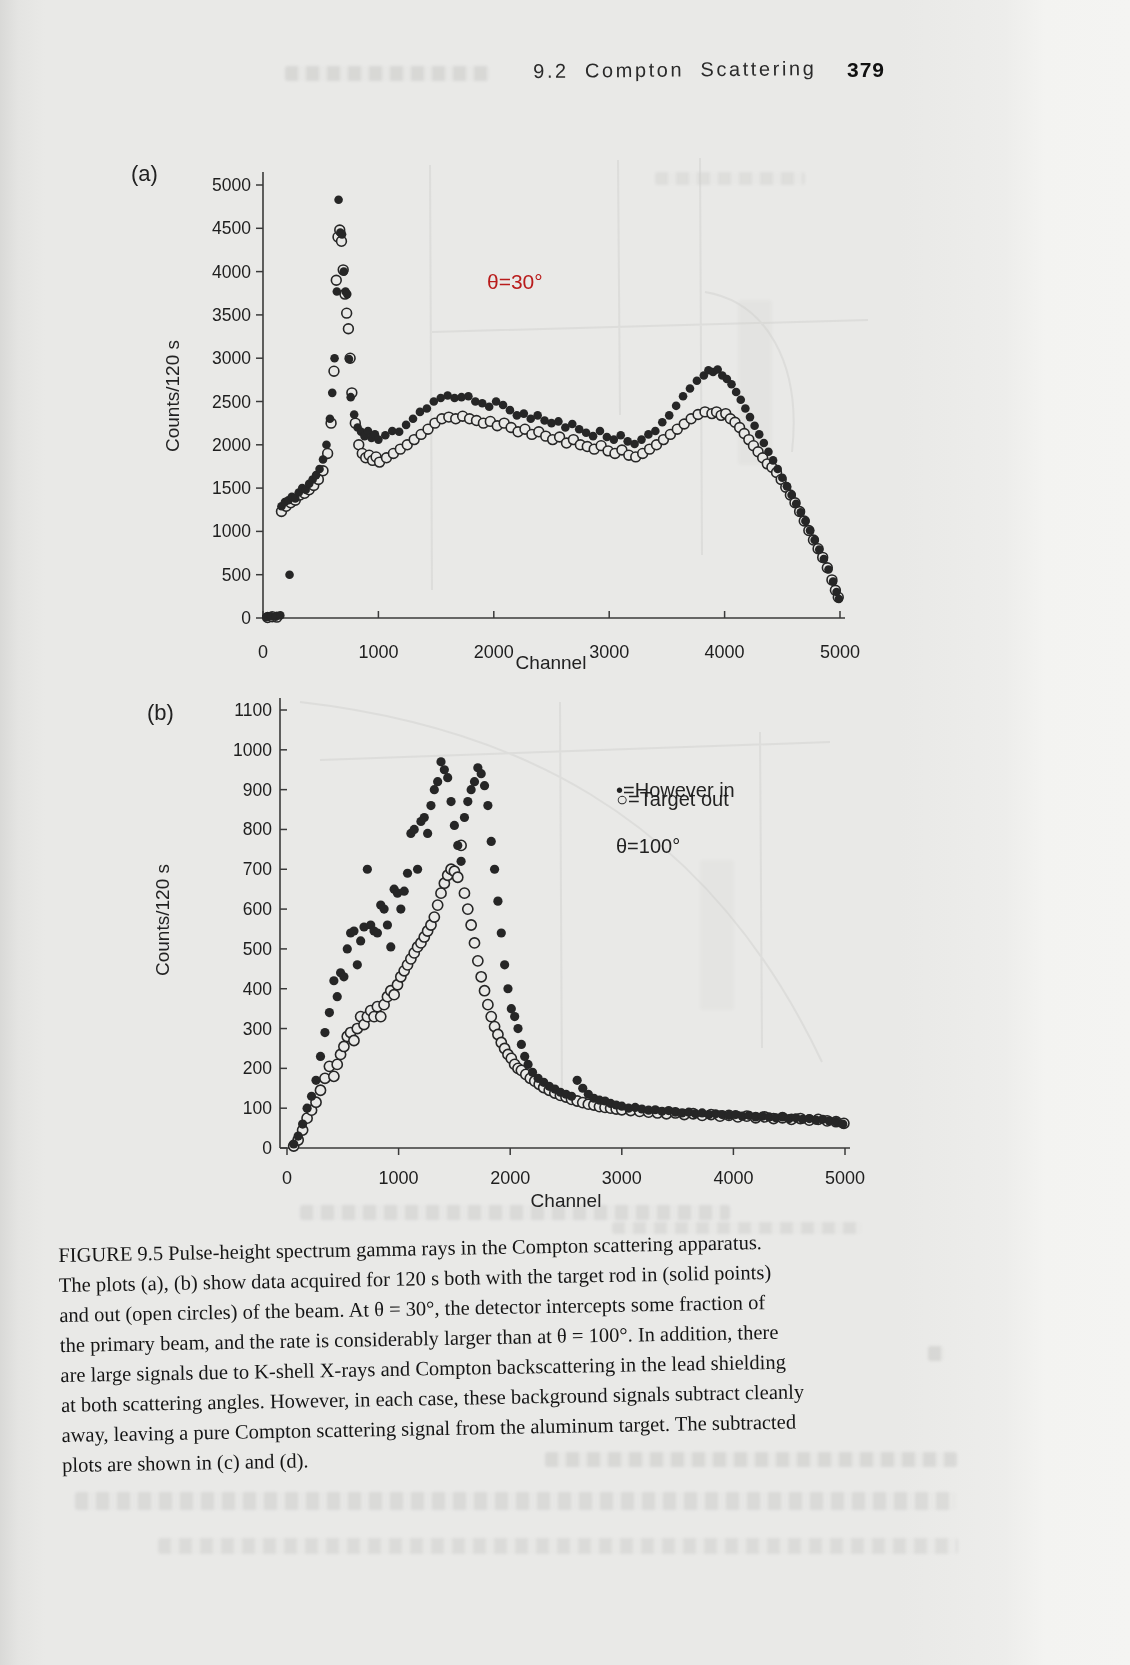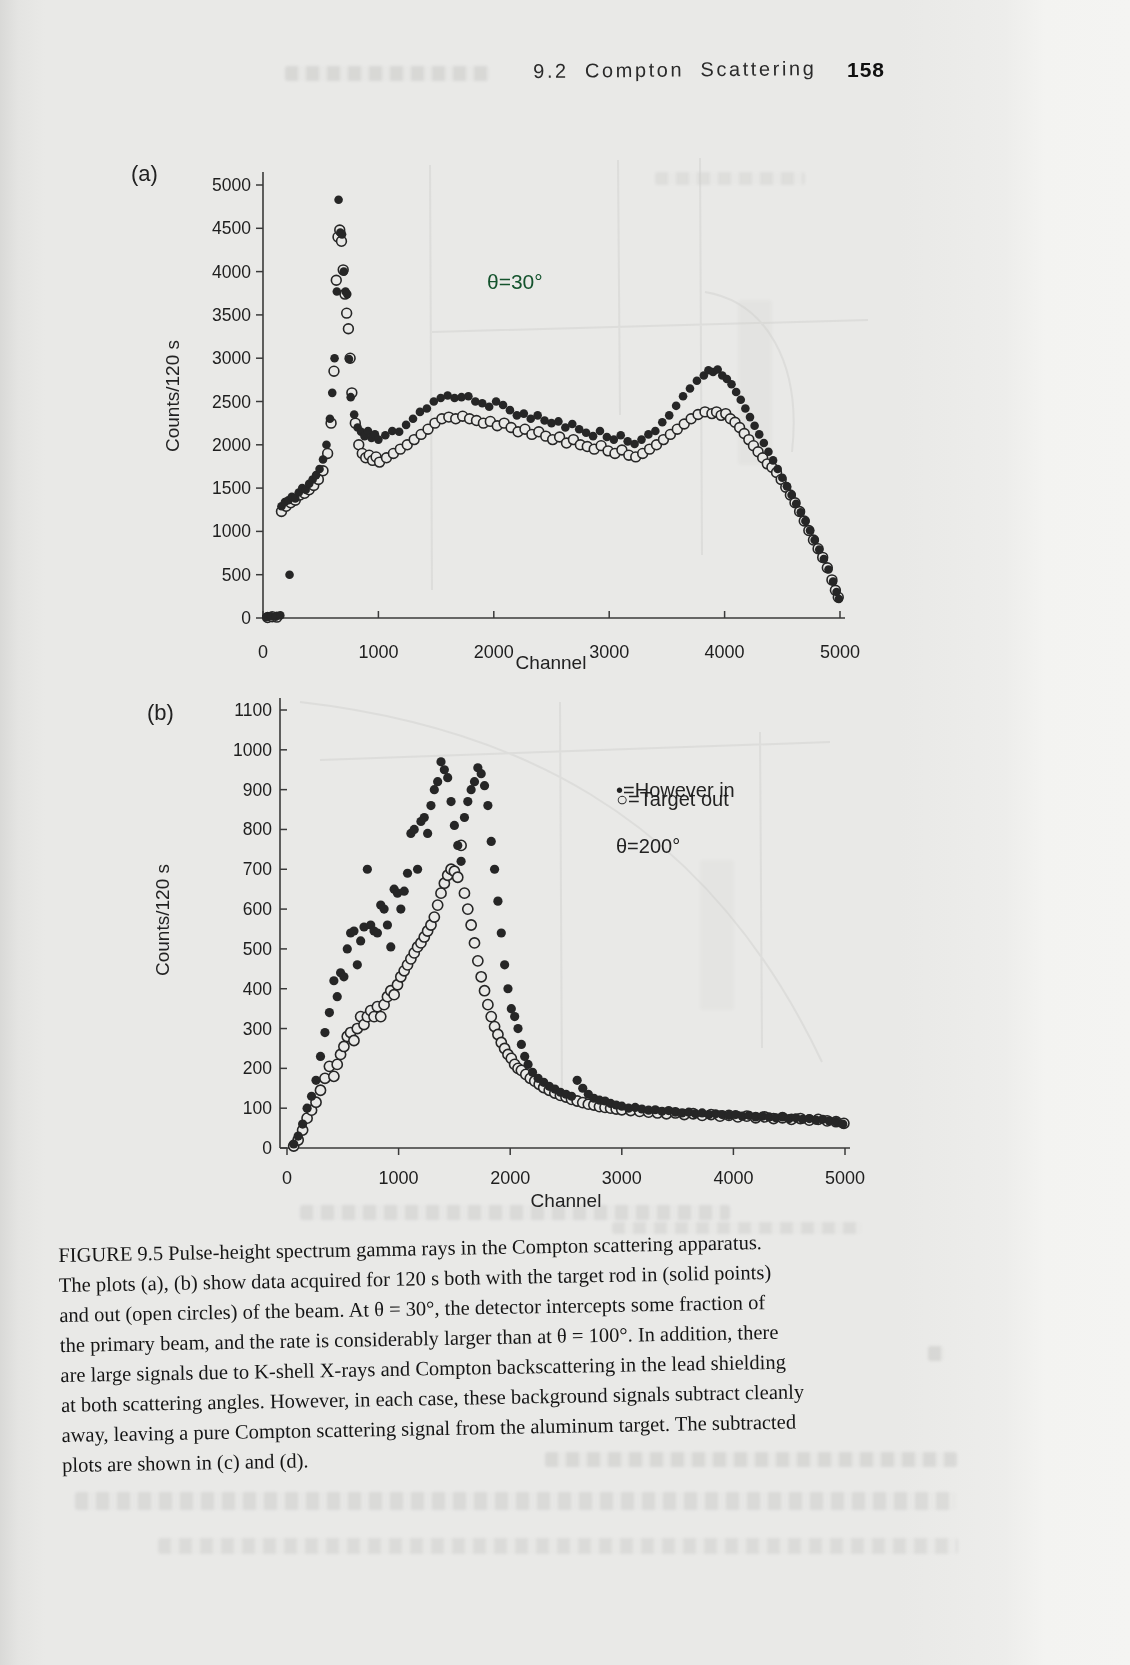--- a/index.html
+++ b/index.html
@@ -14,21 +14,21 @@
   }
   .abs{position:absolute;}
   .hdr{
     font-size:20px;letter-spacing:2.6px;word-spacing:8px;color:#2a2a2a;
     transform:rotate(-0.6deg);transform-origin:0 0;white-space:nowrap;
   }
   .pageno{font-size:21px;font-weight:bold;letter-spacing:1px;color:#111;}
   .panel-label{font-size:22px;color:#222;}
   .axis-title{font-size:19px;color:#222;text-align:center;white-space:nowrap;}
   .vtext{transform:rotate(-90deg);transform-origin:center center;}
-  .annot{font-size:21px;color:#14532d;white-space:nowrap;}
+  .annot{font-size:21px;color:#b91c1c;white-space:nowrap;}
   .legend-line{font-size:20px;color:#222;white-space:nowrap;}
   .caption{
     width:864px;font-family:"Liberation Serif",serif;font-size:20.5px;
     line-height:30px;color:#161616;text-align:justify;
     transform:rotate(-1.05deg);transform-origin:0 0;
   }
   .caption .line{display:block;}
   .caption .line:last-child{text-align:left;}
   .smudge{
     position:absolute;filter:blur(1.6px);border-radius:3px;pointer-events:none;
@@ -46,21 +46,21 @@
 <div class="smudge" style="left:738px;top:300px;width:34px;height:165px;opacity:.22;background:rgba(110,110,106,.2)"></div>
 <div class="smudge" style="left:700px;top:860px;width:34px;height:150px;opacity:.2;background:rgba(110,110,106,.2)"></div>
 <div class="smudge" style="left:300px;top:1205px;width:430px;height:15px;opacity:.4"></div>
 <div class="smudge" style="left:612px;top:1222px;width:250px;height:12px;opacity:.35"></div>
 <div class="smudge" style="left:545px;top:1452px;width:412px;height:15px;opacity:.45"></div>
 <div class="smudge" style="left:75px;top:1492px;width:882px;height:18px;opacity:.4"></div>
 <div class="smudge" style="left:158px;top:1538px;width:800px;height:16px;opacity:.35"></div>
 <div class="smudge" style="left:928px;top:1346px;width:16px;height:15px;opacity:.5"></div>
 
 <div class="abs hdr" style="left:533px;top:60px;">9.2 Compton Scattering</div>
-<div class="abs pageno" style="left:847px;top:58px;">158</div>
+<div class="abs pageno" style="left:847px;top:58px;">379</div>
 
 <svg id="charts-svg" class="abs" style="left:0;top:0;" width="1130" height="1665" viewBox="0 0 1130 1665">
     <path d="M430,165 L432,590 M700,158 L702,555 M432,332 L868,320 M618,160 L620,415 M705,292 C765,302 802,362 792,452" stroke="#cfcfcb" stroke-width="2" fill="none" opacity="0.45"></path>
     <line x1="263" y1="172" x2="263" y2="618" stroke="#3a3a3a" stroke-width="1.6"></line>
     <line x1="263" y1="618" x2="845" y2="618" stroke="#3a3a3a" stroke-width="1.6"></line>
     <line x1="263" y1="618" x2="256" y2="618" stroke="#3a3a3a" stroke-width="1.5"></line>
     <text x="251" y="624" text-anchor="end" font-size="17.5" fill="#1e1e1e">0</text>
     <line x1="263" y1="574.7" x2="256" y2="574.7" stroke="#3a3a3a" stroke-width="1.5"></line>
     <text x="251" y="580.7" text-anchor="end" font-size="17.5" fill="#1e1e1e">500</text>
     <line x1="263" y1="531.4" x2="256" y2="531.4" stroke="#3a3a3a" stroke-width="1.5"></line>
@@ -590,21 +590,21 @@
 
 <div class="abs panel-label" style="left:131px;top:161px;">(a)</div>
 <div class="abs axis-title vtext" style="left:113px;top:385px;width:120px;">Counts/120 s</div>
 <div class="abs annot" style="left:487px;top:270px;">θ=30°</div>
 <div class="abs axis-title" style="left:491px;top:652px;width:120px;">Channel</div>
 
 <div class="abs panel-label" style="left:147px;top:700px;">(b)</div>
 <div class="abs axis-title vtext" style="left:103px;top:909px;width:120px;">Counts/120 s</div>
 <div class="abs legend-line" style="left:616px;top:779px;">•=However in</div>
 <div class="abs legend-line" style="left:616px;top:788px;">○=Target out</div>
-<div class="abs legend-line" style="left:616px;top:835px;">θ=200°</div>
+<div class="abs legend-line" style="left:616px;top:835px;">θ=100°</div>
 <div class="abs axis-title" style="left:506px;top:1190px;width:120px;">Channel</div>
 
 <div class="abs caption" style="left:58px;top:1240px;">
   <span class="line">FIGURE 9.5   Pulse-height spectrum gamma rays in the Compton scattering apparatus.</span>
   <span class="line">The plots (a), (b) show data acquired for 120 s both with the target rod in (solid points)</span>
   <span class="line">and out (open circles) of the beam. At θ = 30°, the detector intercepts some fraction of</span>
   <span class="line">the primary beam, and the rate is considerably larger than at θ = 100°. In addition, there</span>
   <span class="line">are large signals due to K-shell X-rays and Compton backscattering in the lead shielding</span>
   <span class="line">at both scattering angles. However, in each case, these background signals subtract cleanly</span>
   <span class="line">away, leaving a pure Compton scattering signal from the aluminum target. The subtracted</span>

